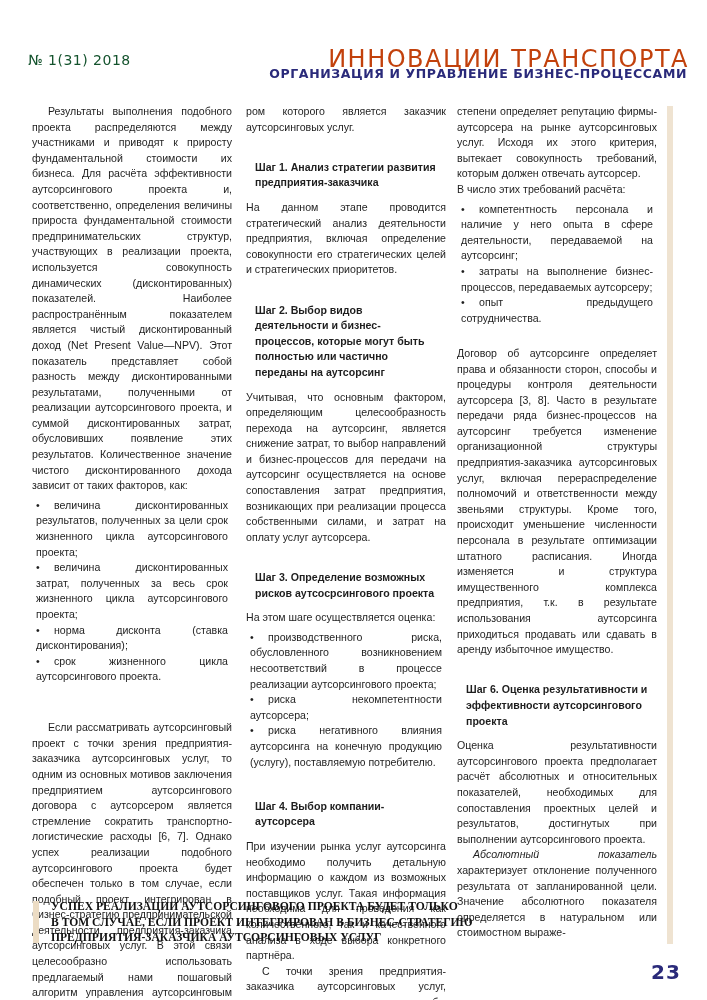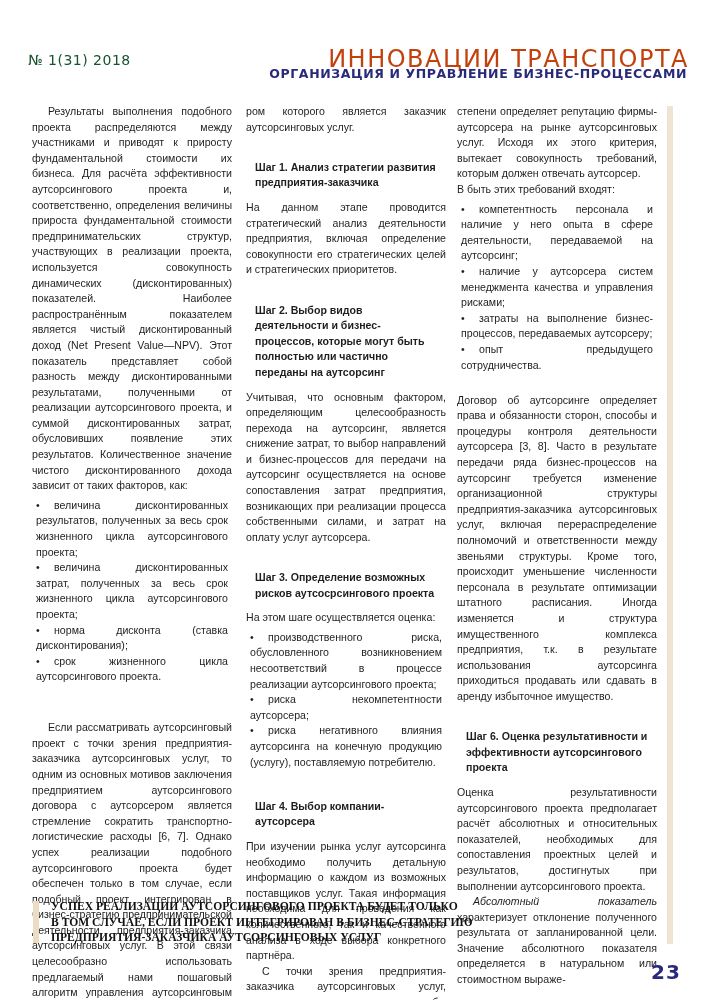--- a/index.html
+++ b/index.html
@@ -35,21 +35,21 @@
 </head>
 <body>
 
 <div class="issue">№ 1(31) 2018</div>
 <div class="journal">ИННОВАЦИИ ТРАНСПОРТА</div>
 <div class="section">ОРГАНИЗАЦИЯ И УПРАВЛЕНИЕ БИЗНЕС-ПРОЦЕССАМИ</div>
 
 <div class="col col1">
   <p class="indent">Результаты выполнения подобного проекта распределяются между участниками и приводят к приросту фундаментальной стоимости их бизнеса. Для расчёта эффективности аутсорсингового проекта и, соответственно, определения величины прироста фундаментальной стоимости предпринимательских структур, участвующих в реализации проекта, используется совокупность динамических (дисконтированных) показателей. Наиболее распространённым показателем является чистый дисконтированный доход (Net Present Value—NPV). Этот показатель представляет собой разность между дисконтированными результатами, полученными от реализации аутсорсингового проекта, и суммой дисконтированных затрат, обусловивших появление этих результатов. Количественное значение чистого дисконтированного дохода зависит от таких факторов, как:</p>
   <ul>
-    <li>величина дисконтированных результатов, полученных за весь срок жизненного цикла аутсорсингового проекта;</li>
+    <li>величина дисконтированных результатов, полученных за цели срок жизненного цикла аутсорсингового проекта;</li>
     <li>величина дисконтированных затрат, полученных за весь срок жизненного цикла аутсорсингового проекта;</li>
     <li>норма дисконта (ставка дисконтирования);</li>
     <li>срок жизненного цикла аутсорсингового проекта.</li>
   </ul>
   <div class="gap"></div>
   <div class="gap"></div>
   <p class="indent">Если рассматривать аутсорсинговый проект с точки зрения предприятия-заказчика аутсорсинговых услуг, то одним из основных мотивов заключения предприятием аутсорсингового договора с аутсорсером является стремление сократить транспортно-логистические расходы [6, 7]. Однако успех реализации подобного аутсорсингового проекта будет обеспечен только в том случае, если подобный проект интегрирован в бизнес-стратегию предпринимательской деятельности предприятия-заказчика аутсорсинговых услуг. В этой связи целесообразно использовать предлагаемый нами пошаговый алгоритм управления аутсорсинговым проектом, инициато-</p>
 </div>
 
 <div class="col col2">
@@ -69,24 +69,23 @@
     <li>риска негативного влияния аутсорсинга на конечную продукцию (услугу), поставляемую потребителю.</li>
   </ul>
   <div class="gap"></div>
   <h3>Шаг 4. Выбор компании-аутсорсера</h3>
   <p>При изучении рынка услуг аутсорсинга необходимо получить детальную информацию о каждом из возможных поставщиков услуг. Такая информация необходима для проведения как количественного, так и качественного анализа в ходе выбора конкретного партнёра.</p>
   <p class="indent">С точки зрения предприятия-заказчика аутсорсинговых услуг, основным критерием способы аутсорсера является качество предоставляемых аутсорсинговых услуг, которое в значительной</p>
 </div>
 
 <div class="col col3">
   <p>степени определяет репутацию фирмы-аутсорсера на рынке аутсорсинговых услуг. Исходя их этого критерия, вытекает совокупность требований, которым должен отвечать аутсорсер.</p>
-  <p>В быть этих требований входят:</p>
+  <p>В число этих требований расчёта:</p>
   <ul>
     <li>компетентность персонала и наличие у него опыта в сфере деятельности, передаваемой на аутсорсинг;</li>
-    <li>наличие у аутсорсера систем менеджмента качества и управления рисками;</li>
     <li>затраты на выполнение бизнес-процессов, передаваемых аутсорсеру;</li>
     <li>опыт предыдущего сотрудничества.</li>
   </ul>
   <div class="gap"></div>
   <p>Договор об аутсорсинге определяет права и обязанности сторон, способы и процедуры контроля деятельности аутсорсера [3, 8]. Часто в результате передачи ряда бизнес-процессов на аутсорсинг требуется изменение организационной структуры предприятия-заказчика аутсорсинговых услуг, включая перераспределение полномочий и ответственности между звеньями структуры. Кроме того, происходит уменьшение численности персонала в результате оптимизации штатного расписания. Иногда изменяется и структура имущественного комплекса предприятия, т.к. в результате использования аутсорсинга приходиться продавать или сдавать в аренду избыточное имущество.</p>
   <div class="gap"></div>
   <h3>Шаг 6. Оценка результативности и эффективности аутсорсингового проекта</h3>
   <p>Оценка результативности аутсорсингового проекта предполагает расчёт абсолютных и относительных показателей, необходимых для сопоставления проектных целей и результатов, достигнутых при выполнении аутсорсингового проекта.</p>
   <p class="indent"><em>Абсолютный показатель</em><span> характеризует отклонение полученного результата от запланированной цели. Значение абсолютного показателя определяется в натуральном или стоимостном выраже-</span></p>
 </div>

